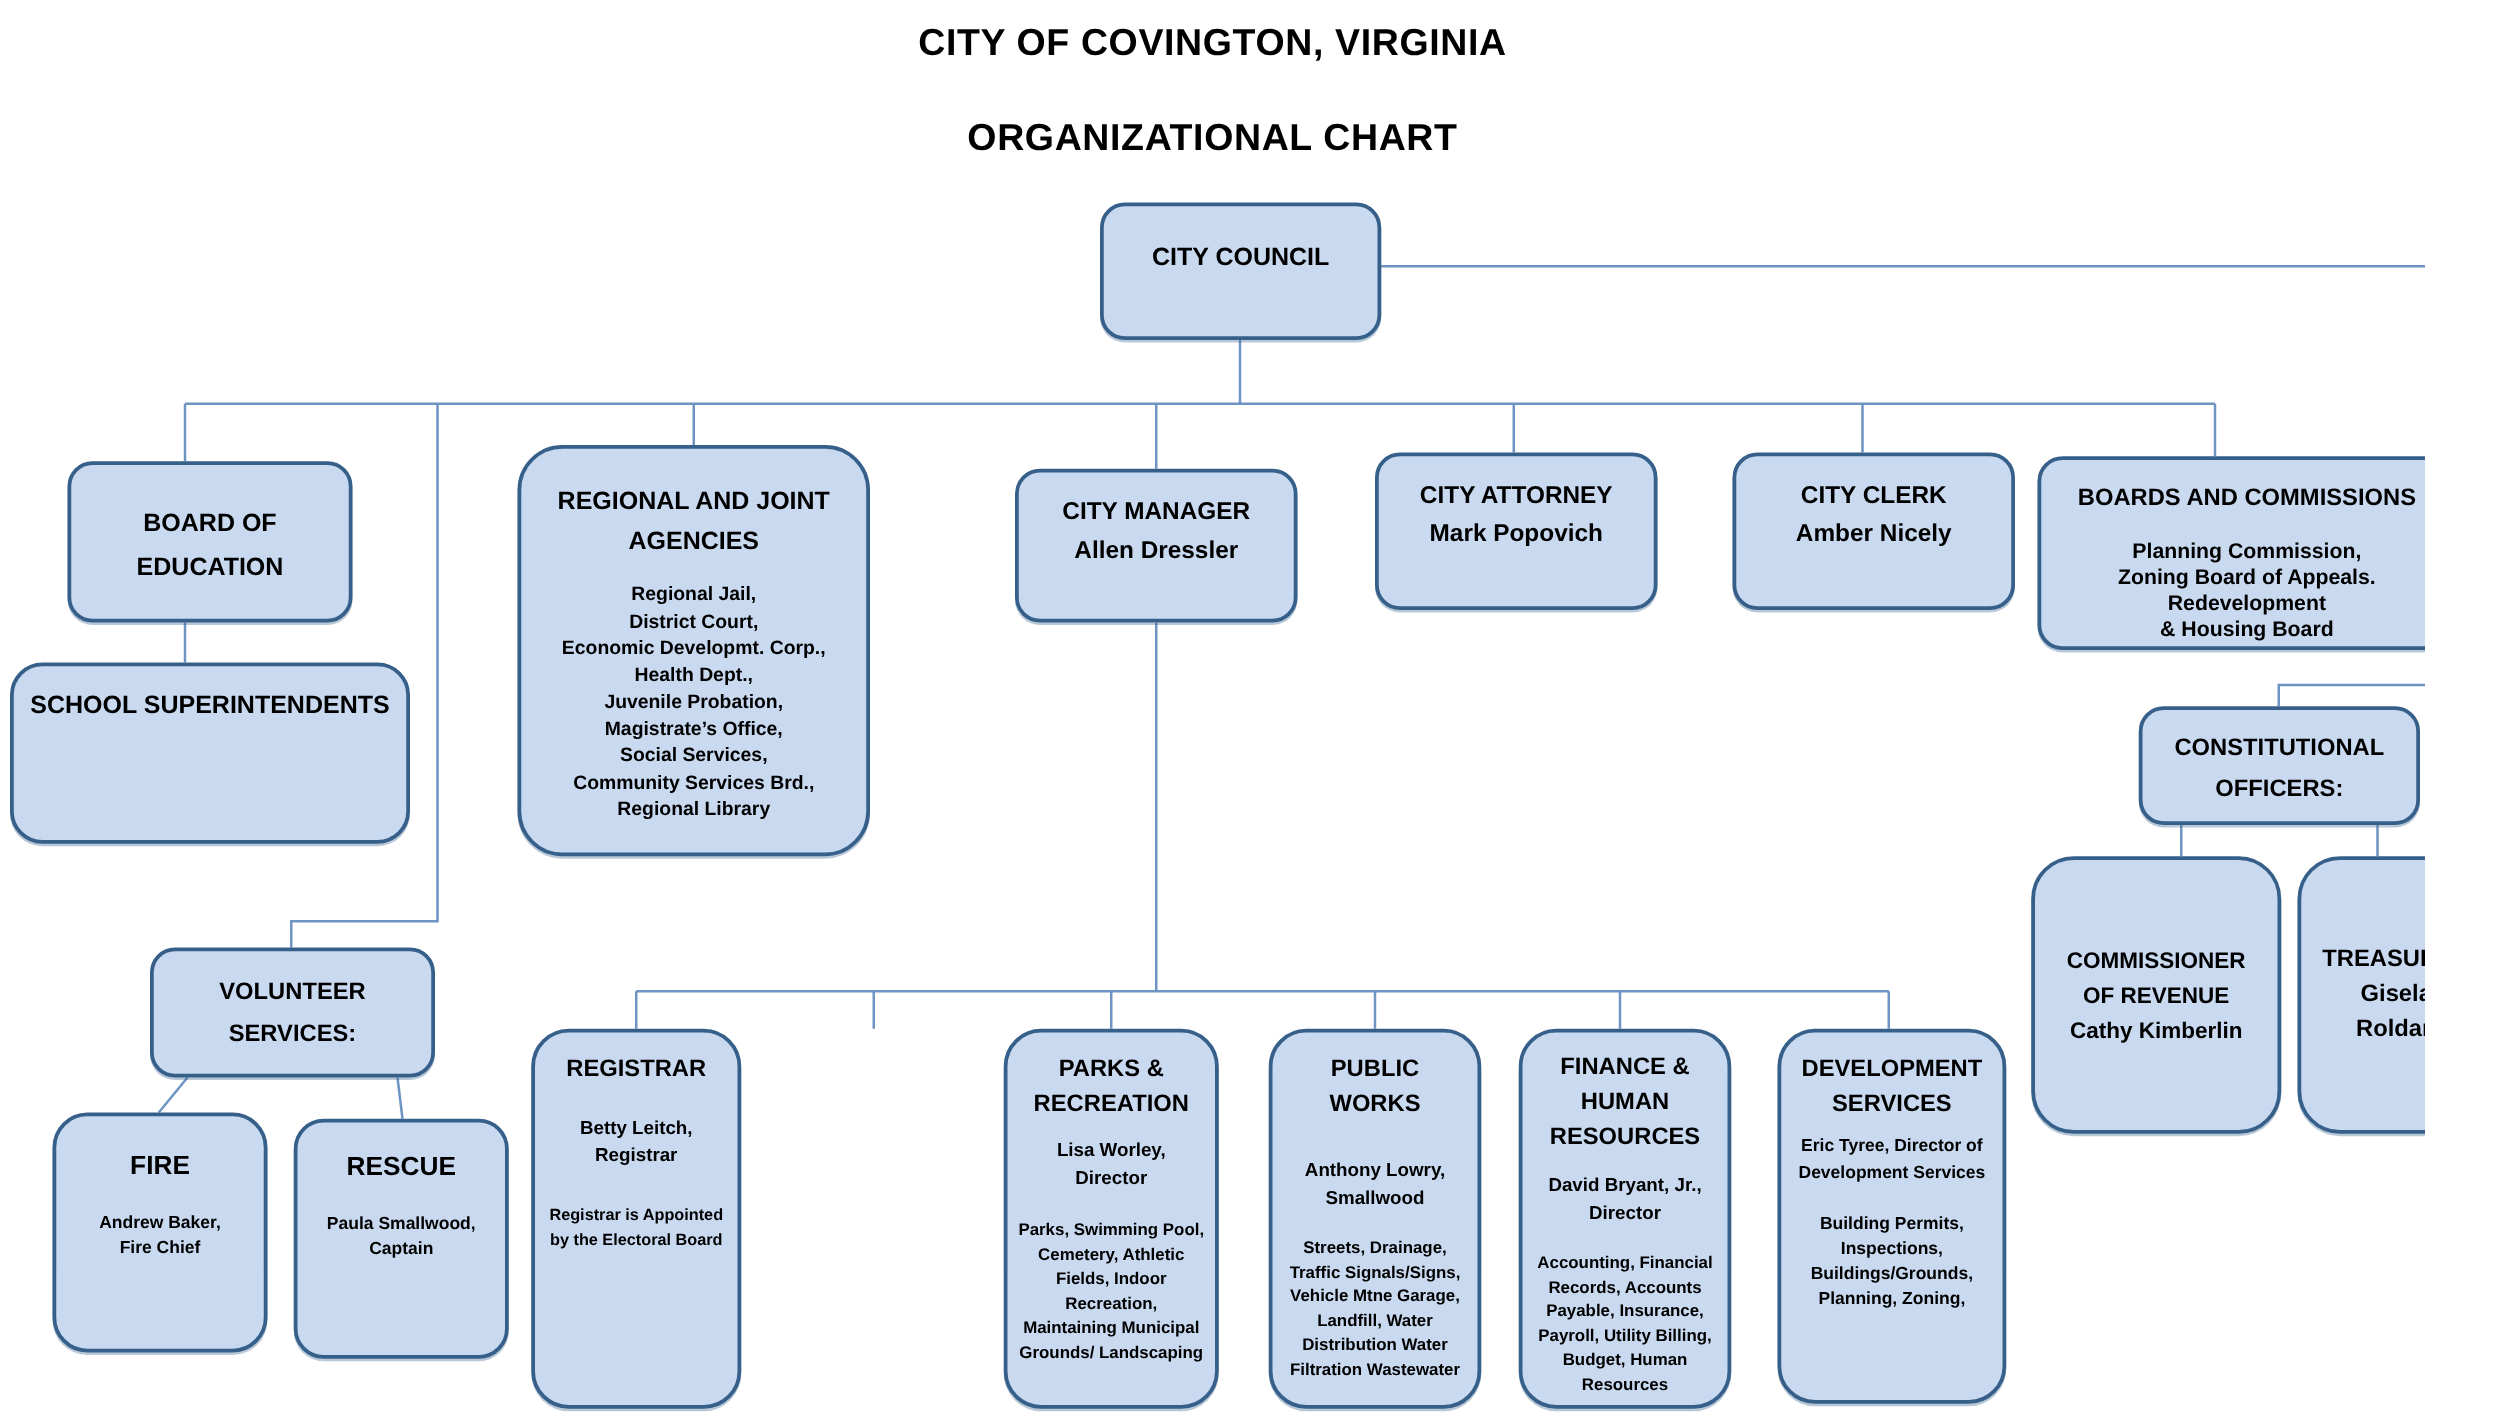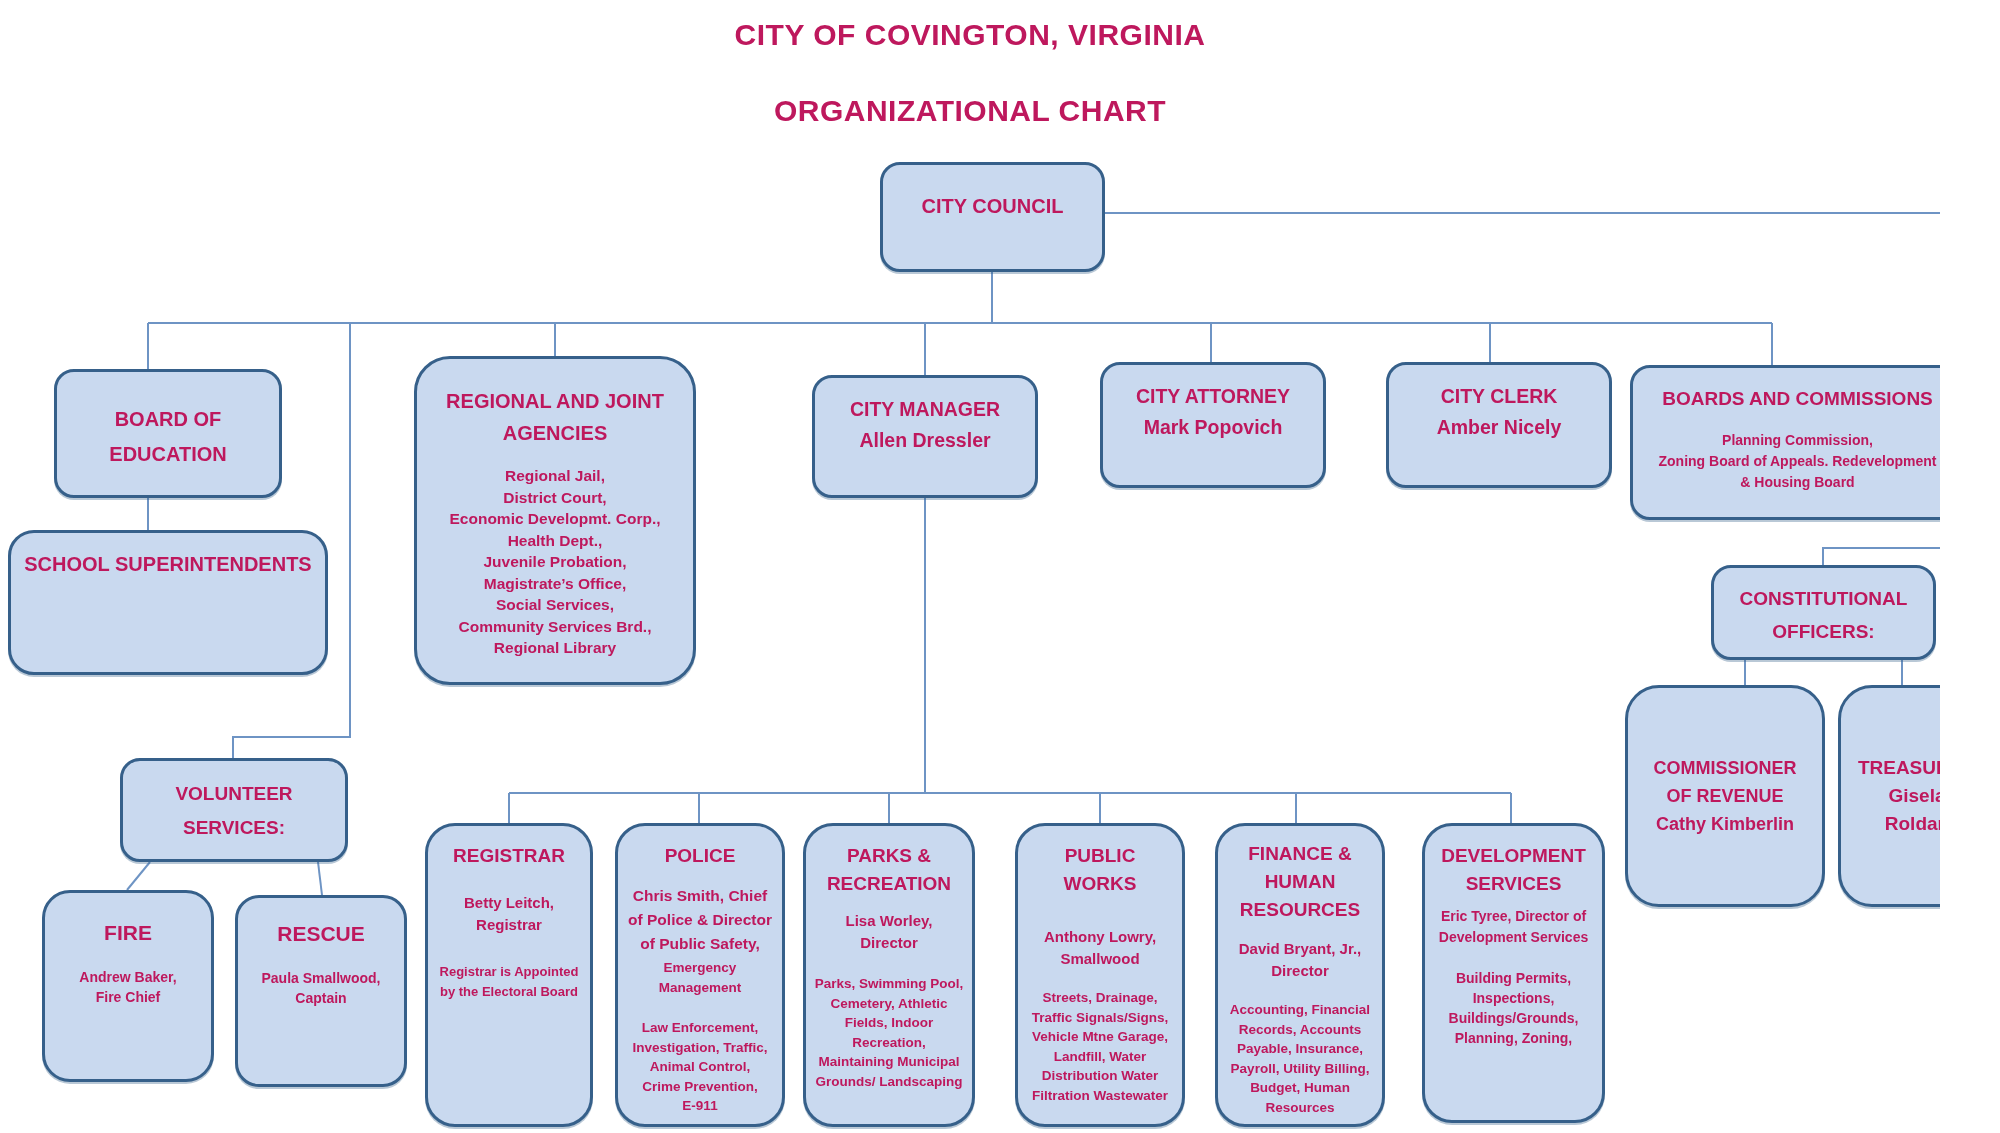--- a/index.html
+++ b/index.html
@@ -1,18 +1,18 @@
 <!DOCTYPE html>
 <html><head>
 <meta charset="utf-8">
 <style>
   html,body{margin:0;padding:0;background:#ffffff;}
   #canvas{
     position:relative;width:1940px;height:1133px;background:#ffffff;overflow:hidden;
-    font-family:"Liberation Sans",sans-serif;font-weight:bold;color:#be185d;
+    font-family:"Liberation Sans",sans-serif;font-weight:bold;color:#000000;
   }
   .main-title{position:absolute;left:0;width:100%;text-align:center;font-size:30px;letter-spacing:.5px;}
   #title-line1{top:18px;}
   #title-line2{top:94px;}
   #connectors{position:absolute;left:0;top:0;}
   .node{
     position:absolute;background:#c9d9ef;border:3.5px solid #36608a;border-radius:20px;
     box-sizing:border-box;display:flex;flex-direction:column;align-items:center;
     text-align:center;box-shadow:0 2px 0 rgba(54,96,138,.35);
   }
@@ -24,21 +24,21 @@
   #n-ss .t{padding-top:20px;font-size:20px;}
   #n-ss .b{margin-top:24px;font-size:19px;line-height:27px;}
   #n-rja{left:414px;top:356px;width:282px;height:329px;border-radius:36px;}
   #n-rja .t{padding-top:26px;font-size:20px;line-height:32px;}
   #n-rja .b{margin-top:16px;font-size:15.5px;line-height:21.5px;}
   #n-cm{left:812px;top:375px;width:226px;height:123px;padding-top:16px;font-size:19.5px;line-height:31px;}
   #n-ca{left:1100px;top:362px;width:226px;height:126px;padding-top:16px;font-size:19.5px;line-height:31px;}
   #n-ck{left:1386px;top:362px;width:226px;height:126px;padding-top:16px;font-size:19.5px;line-height:31px;}
   #n-bc{left:1630px;top:365px;width:335px;height:155px;}
   #n-bc .t{padding-top:20px;font-size:19px;}
-  #n-bc .b{margin-top:20px;font-size:14px;line-height:21px;}
+  #n-bc .b{margin-top:20px;font-size:17px;line-height:21px;}
   #n-co{left:1711px;top:565px;width:225px;height:95px;padding-top:14px;font-size:19px;line-height:33px;}
   #n-cor{left:1625px;top:685px;width:200px;height:222px;border-radius:34px;justify-content:center;font-size:18px;line-height:28px;}
   #n-tr{left:1838px;top:685px;width:158px;height:222px;border-radius:34px;justify-content:center;font-size:19px;line-height:28px;}
   #n-vs{left:120px;top:758px;width:228px;height:104px;padding-top:16px;font-size:19px;line-height:34px;}
   #n-fire{left:42px;top:890px;width:172px;height:192px;border-radius:28px;}
   #n-fire .t{padding-top:28px;font-size:21px;}
   #n-fire .b{margin-top:22px;font-size:14px;line-height:20px;}
   #n-rescue{left:235px;top:895px;width:172px;height:192px;border-radius:24px;}
   #n-rescue .t{padding-top:24px;font-size:21px;}
   #n-rescue .b{margin-top:22px;font-size:14px;line-height:20px;}
@@ -184,33 +184,20 @@
   </div>
 
   <div class="node dept" id="n-reg">
     <div class="t">REGISTRAR</div>
     <div class="st">Betty Leitch,
 Registrar</div>
     <div class="b">Registrar is Appointed
 by the Electoral Board</div>
   </div>
 
-  <div class="node dept" id="n-pol">
-    <div class="t">POLICE</div>
-    <div class="st">Chris Smith, Chief
-of Police &amp; Director
-of Public Safety,</div>
-    <div class="st2">Emergency
-Management</div>
-    <div class="b">Law Enforcement,
-Investigation, Traffic,
-Animal Control,
-Crime Prevention,
-E-911</div>
-  </div>
 
   <div class="node dept" id="n-pr">
     <div class="t">PARKS &amp;
 RECREATION</div>
     <div class="st">Lisa Worley,
 Director</div>
     <div class="b">Parks, Swimming Pool,
 Cemetery, Athletic
 Fields, Indoor
 Recreation,

